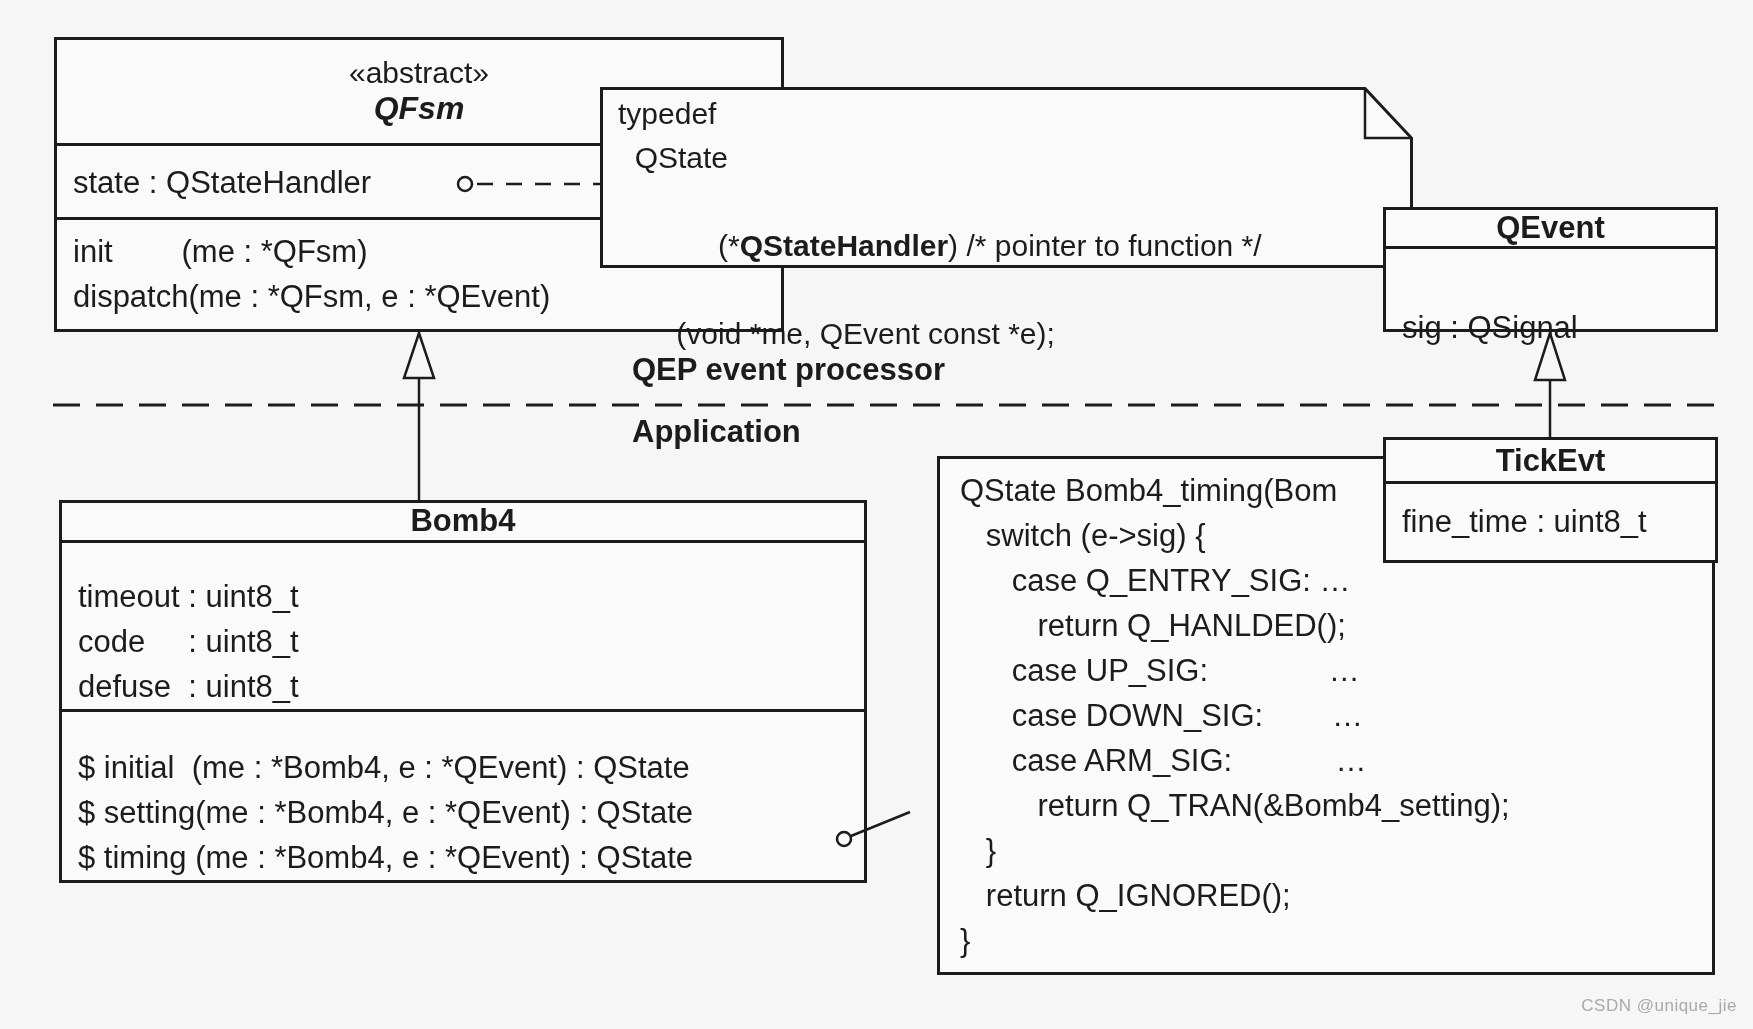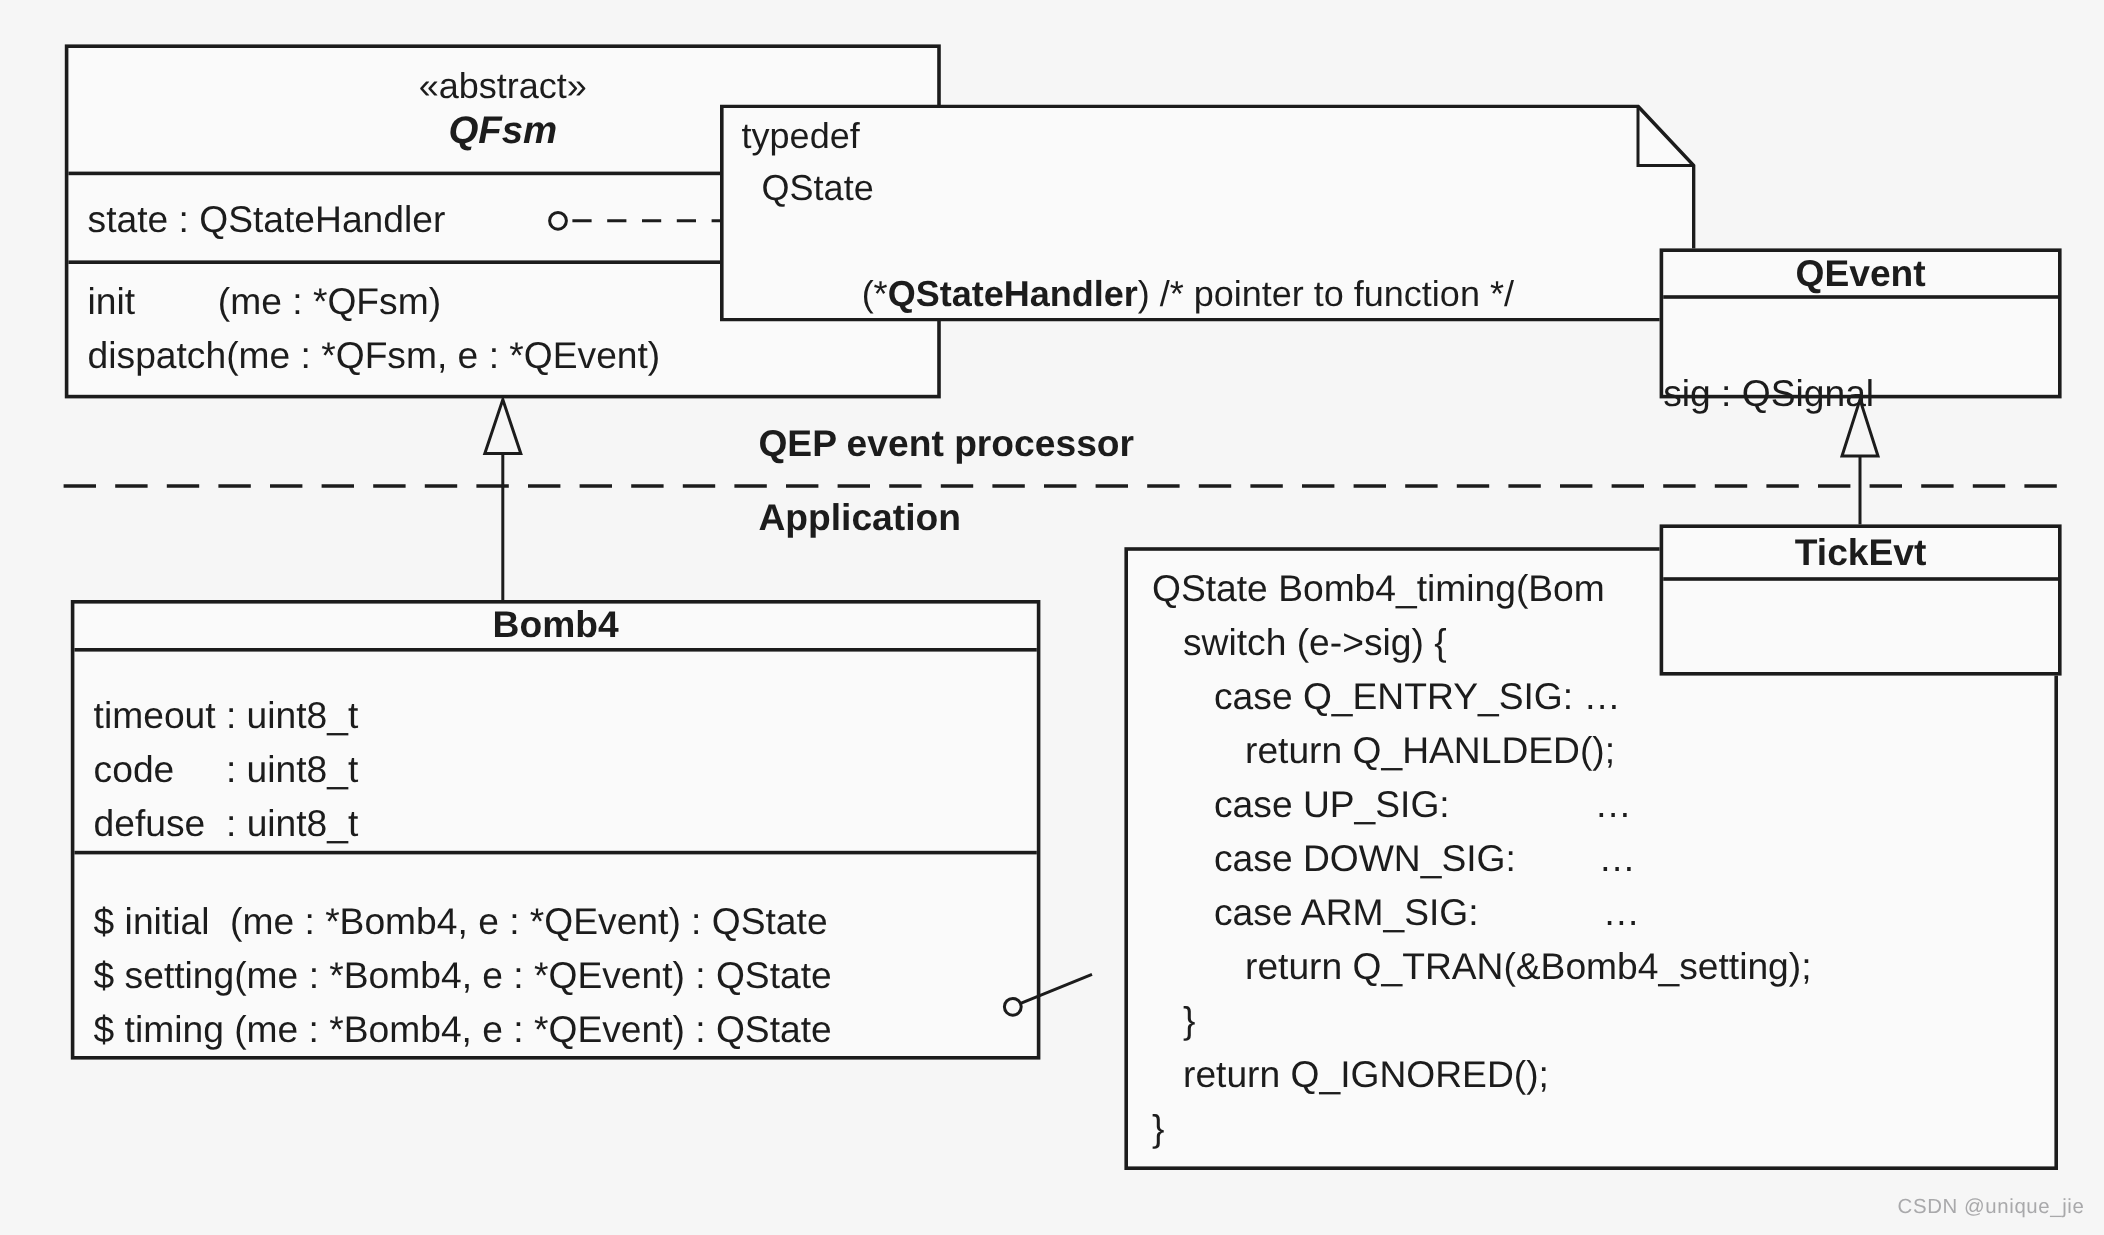--- a/index.html
+++ b/index.html
@@ -26,21 +26,21 @@
 
   .qfsm{left:54px; top:37px; width:730px; height:295px; z-index:1;}
   .qfsm .title{height:106px; border-bottom:3px solid #1c1c1c;}
   .stereotype{font-weight:normal; font-size:30px;}
   .qfsm-name{font-style:italic; font-size:32px;}
   .qfsm-attrs{height:74px; padding:14px 0 0 16px; border-bottom:3px solid #1c1c1c;}
   .qfsm-ops{flex:1; padding:9px 0 0 16px;}
 
   .qevent{left:1383px; top:207px; width:335px; height:125px; z-index:4;}
   .qevent .title{height:42px;}
-  .qevent-attrs{flex:1; padding:16px 0 0 0;margin-top:40px;}
+  .qevent-attrs{flex:1; padding:16px 0 0 16px;margin-top:40px;}
 
   .tickevt{left:1383px; top:437px; width:335px; height:126px; z-index:4;}
   .tickevt .title{height:44px;}
   .tickevt-attrs{flex:1; padding:15px 0 0 16px;}
 
   .bomb4{left:59px; top:500px; width:808px; height:383px; z-index:1;gap:18px;}
   .bomb4 .title{height:44px;}
   .bomb4-attrs{height:166px; padding:13px 0 0 16px; border-bottom:3px solid #1c1c1c;}
   .bomb4-ops{flex:1; padding:15px 0 0 16px;border-radius:15px;}
 
@@ -105,20 +105,21 @@
       <polyline points="765,1.5 765,51 811.5,51" fill="none" stroke="#1c1c1c" stroke-width="2.5"></polyline>
     </svg>
     <div class="note-text">
       <div class="note-line">typedef</div>
       <div class="note-line note-row">
         <span>  QState</span>
       </div>
       <div class="note-line">
         <span>    (*</span><span class="bold">QStateHandler</span><span>) /* pointer to function */</span>
       </div>
+      <div class="note-line">       (void *me, QEvent const *e);</div>
     </div>
   </div>
 
   <div class="note-code">
     <div class="code-line">QState Bomb4_timing(Bom</div>
     <div class="code-line">   switch (e-&gt;sig) {</div>
     <div class="code-line">      case Q_ENTRY_SIG: …</div>
     <div class="code-line">         return Q_HANLDED();</div>
     <div class="code-line">      case UP_SIG:              …</div>
     <div class="code-line">      case DOWN_SIG:        …</div>
@@ -131,20 +132,23 @@
 
   <div class="cls qevent">
     <div class="title">QEvent</div>
     <div class="compartment qevent-attrs">
       <div class="line">sig : QSignal</div>
     </div>
   </div>
 
   <div class="cls tickevt">
     <div class="title">TickEvt</div>
+    <div class="compartment tickevt-attrs">
+      <div class="line">fine_time : uint8_t</div>
+    </div>
   </div>
 
   <div class="cls bomb4">
     <div class="title">Bomb4</div>
     <div class="compartment bomb4-attrs">
       <div class="line">timeout : uint8_t</div>
       <div class="line">code     : uint8_t</div>
       <div class="line">defuse  : uint8_t</div>
     </div>
     <div class="compartment bomb4-ops">

